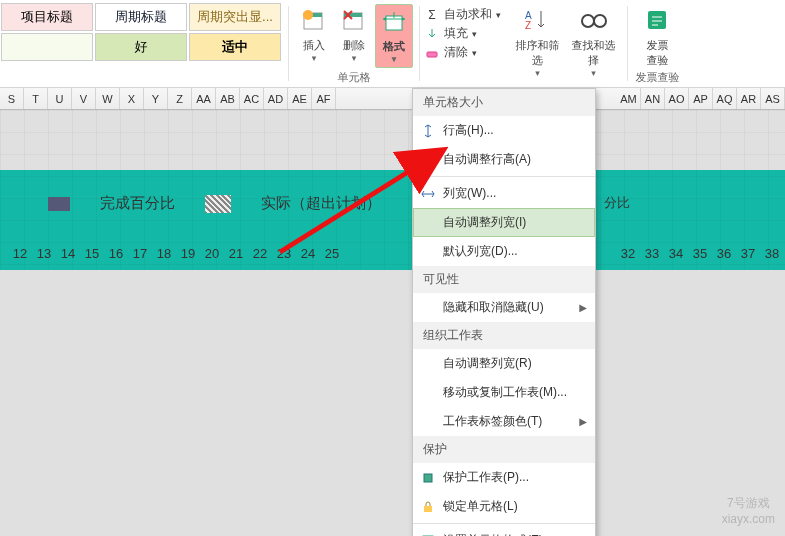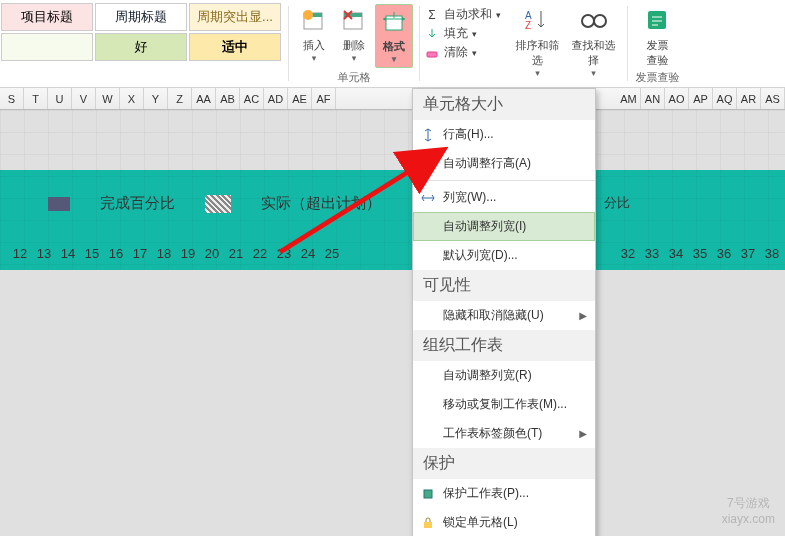--- a/index.html
+++ b/index.html
@@ -47,21 +47,21 @@
 
 .num-row { position: absolute; top: 136px; left: 8px; display: flex; }
 .num-row span { width: 24px; text-align: center; font-size: 13px; color: #333; }
 
 .greystrip { position: absolute; left: 0; right: 0; height: 60px; background: #e0e0e0; }
 .gs1 { top: 0; }
 .gs2 { top: 160px; height: 280px; }
 
 
 .menu { position: absolute; top: 88px; left: 412px; width: 184px; background: #fff; border: 1px solid #c6c6c6; box-shadow: 2px 3px 6px rgba(0,0,0,0.25); font-size: 12px; color: #333; z-index: 20; }
-.menu-head { background: #f1f1f1; color: #555; padding: 5px 10px; font-size: 16px; }
+.menu-head { background: #f1f1f1; color: #555; padding: 5px 10px; font-size: 12px; }
 .menu-item { display: flex; align-items: center; padding: 6px 8px 6px 6px; cursor: pointer; gap: 6px; }
 .menu-item.hl { background: #d8ead3; border: 1px solid #a7cf9a; padding: 5px 7px 5px 5px; }
 .menu-ic { width: 18px; height: 16px; display: flex; align-items: center; justify-content: center; }
 .menu-item .arr { margin-left: auto; color: #666; font-size: 10px; }
 .menu-sep { height: 1px; background: #e0e0e0; margin: 2px 0; }
 
 
 .arrow { position: absolute; top: 142px; left: 270px; z-index: 30; pointer-events: none; }
 
 .format-btn { background: #fca5a5; border: 1px solid #a7cf9a; border-radius: 2px; font-weight: bold; }

